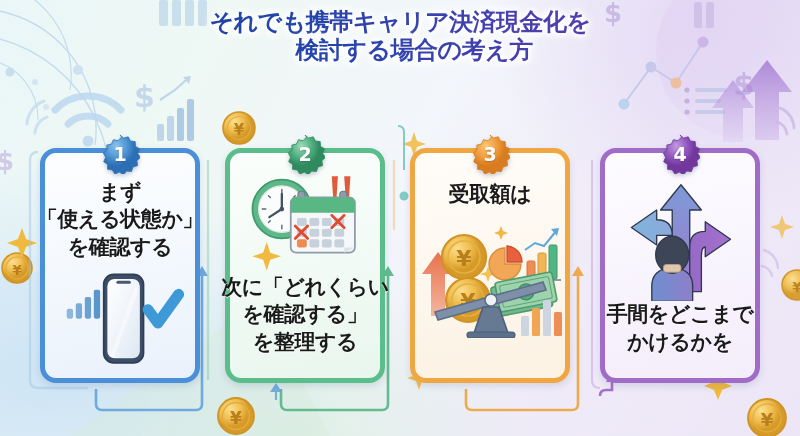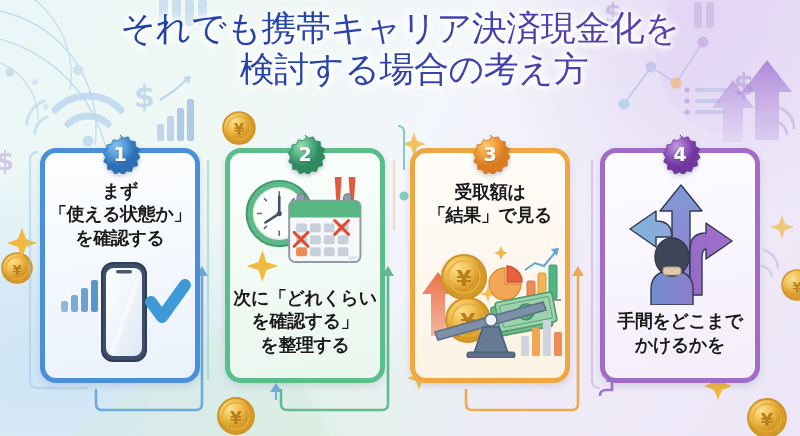--- a/index.html
+++ b/index.html
@@ -19,22 +19,22 @@
     overflow: hidden;
   }
   .bg { position:absolute; pointer-events:none; }
 
   
   #title-block {
     position:absolute; top:8px; left:0; width:800px;
     text-align:center; z-index:30;
   }
   #title-block div {
-    font-weight:400;
-    font-size:35px;
+    font-weight:700;
+    font-size:24px;
     line-height:1.17;
     letter-spacing:-0.5px;
     background: linear-gradient(92deg,#1b3fa0 0%, #2445ac 38%, #4a3fae 66%, #6d3fb0 100%);
     -webkit-background-clip:text; background-clip:text;
     color:transparent;
     -webkit-text-stroke: 0px;
     filter: drop-shadow(0 0 2px #fff) drop-shadow(0 0 4px #fff) drop-shadow(0 1px 1px rgba(255,255,255,.9));
     white-space:nowrap;
   }
   #title-line2 { font-size:35px;margin-left:28px; }
@@ -46,21 +46,21 @@
     border-radius:16px;
     border:5px solid;
     display:flex; flex-direction:column;
     align-items:center;
     padding:10px 8px 8px;
     z-index:20;
     box-shadow: 0 3px 7px rgba(70,90,130,.16);
   }
   .card .card-text {
     font-weight:900;
-    font-size:18px;
+    font-size:21px;
     line-height:1.3;
     color:#1a1a1a;
     text-align:center;
     letter-spacing:-0.4px;
     text-shadow: 0 1px 0 rgba(255,255,255,.8);
     white-space:nowrap;
   }
   .badge {
     position:absolute;
     top:-19px; left:50%; transform:translateX(-50%);
@@ -422,21 +422,20 @@
           <stop offset="100%" stop-color="#d97c1f"></stop>
             </radialGradient>
           </defs>
         <path d="M20 1 l3.6 3.1 4.6-1.3 2.2 4.2 4.8.6.3 4.8 4.1 2.5-1.9 4.4 2.6 4.1-3.4 3.4 .7 4.8-4.6 1.4-1.6 4.6-4.8-.5-3.2 3.6-4.1-2.6-4.4 2-2.6-4.1-4.8-.8 .2-4.8-4-2.7 1.9-4.4-2.2-4.3 3.7-3.1-.3-4.8 4.7-1 1.9-4.4 4.7 1 3.5-3.7 z" fill="url(#b3)" stroke="#d97c1f" stroke-width=".8"></path>
       </svg>
       <span>3</span>
     </div>
 
     <div class="card-text">
       <div>受取額は</div>
-      <div>「結果」で見る</div>
     </div>
 
     <svg class="illus" width="146" height="126" viewBox="0 0 146 126" style="margin-top:4px;">
       <defs>
         <radialGradient id="coin3" cx="35%" cy="30%">
           <stop offset="0%" stop-color="#fbdd8c"></stop>
             <stop offset="60%" stop-color="#f0bd4e"></stop>
           <stop offset="100%" stop-color="#d79a29"></stop>
           </radialGradient>
         <linearGradient id="upOr" x1="0" y1="1" x2="0" y2="0">

